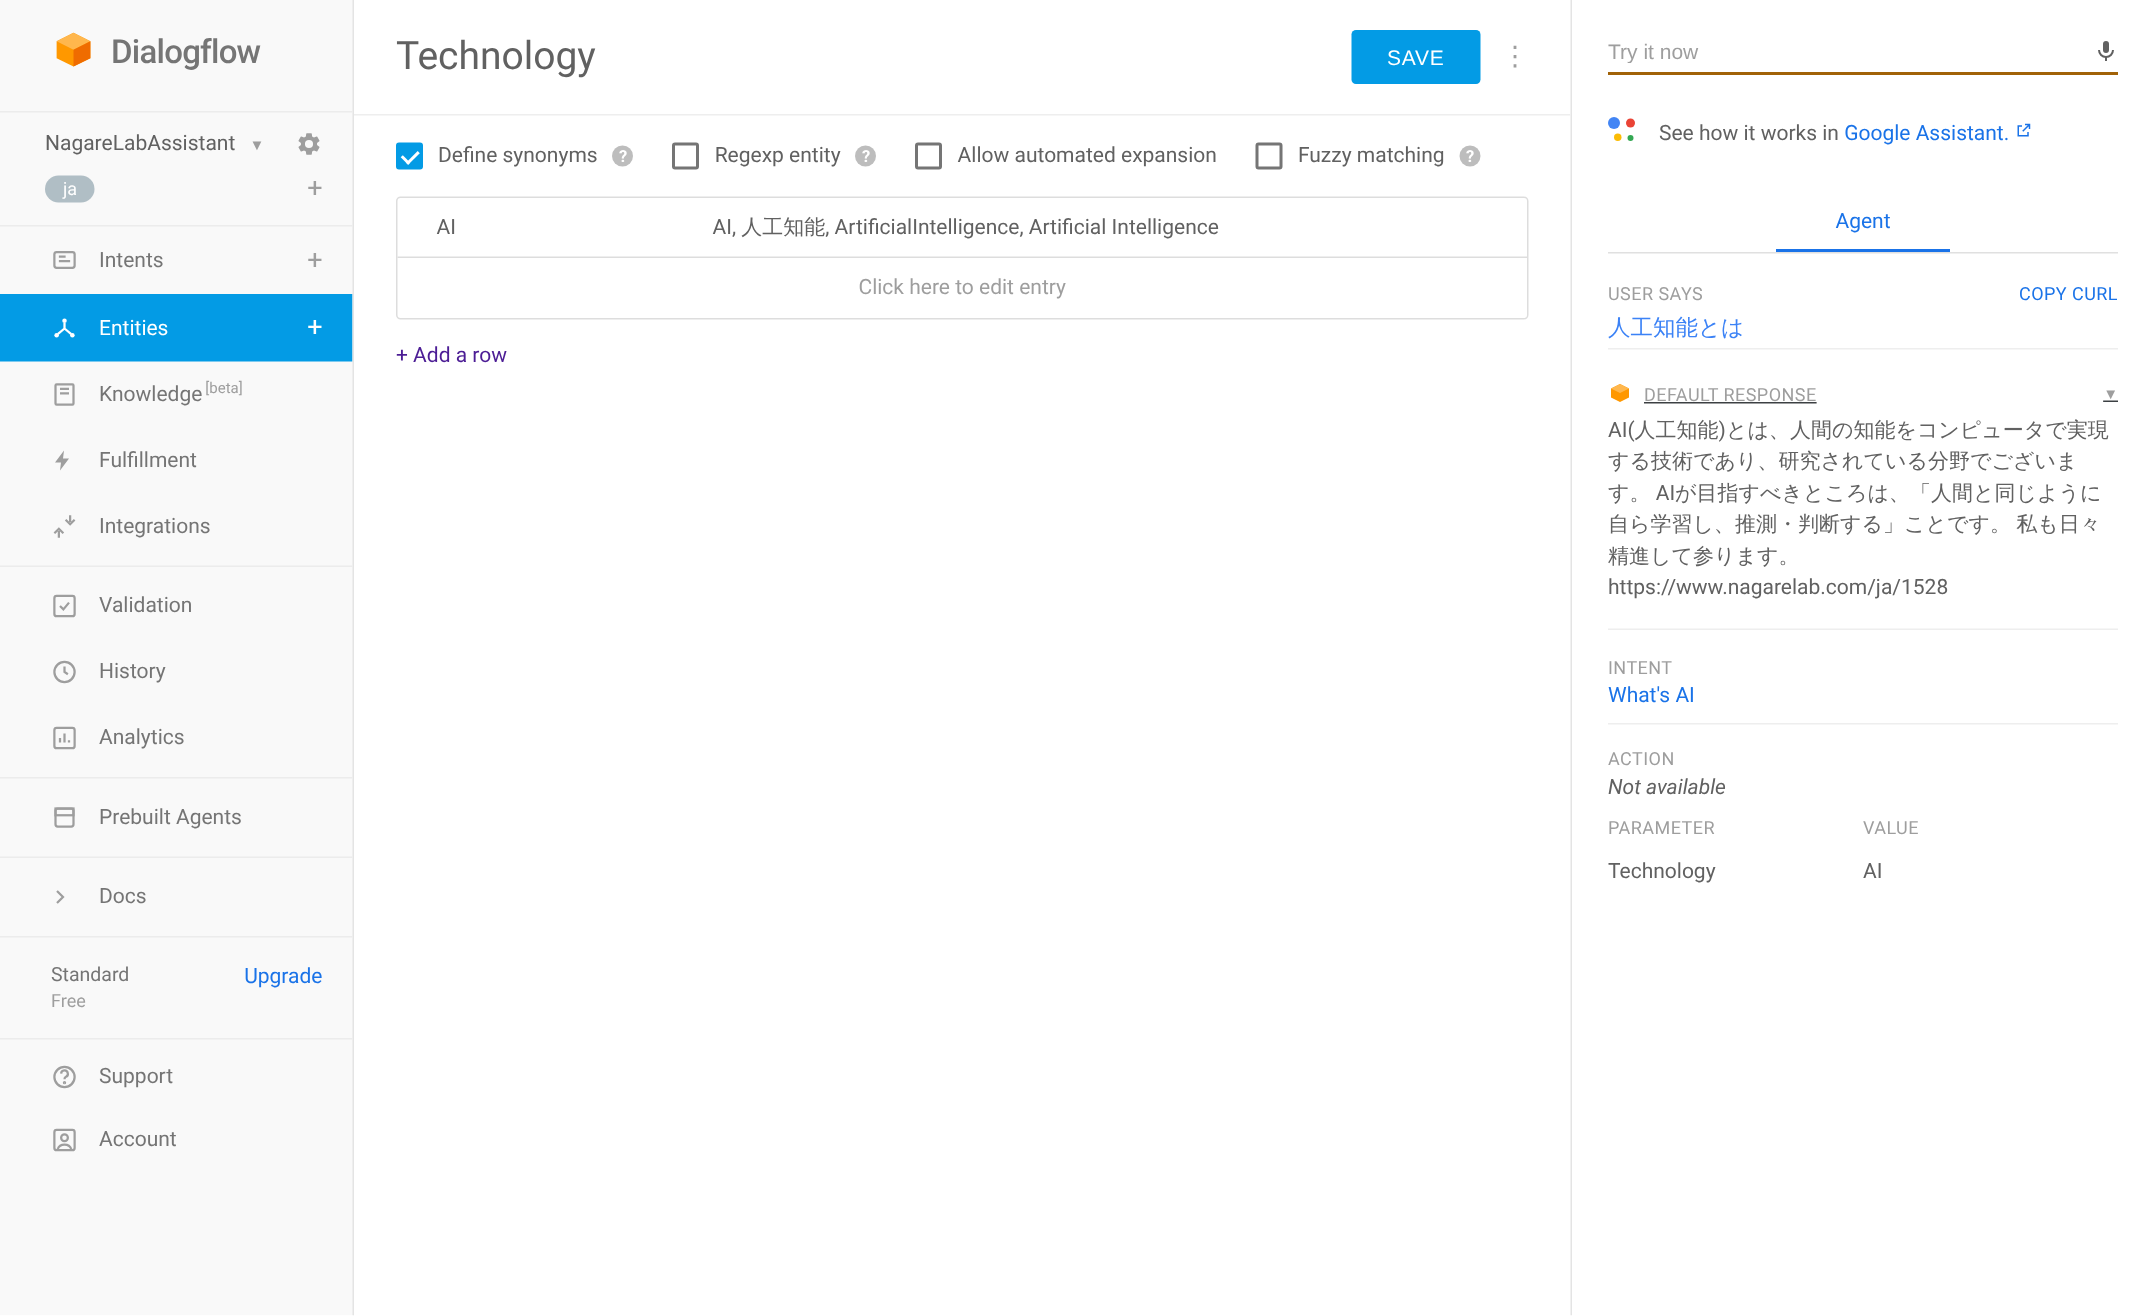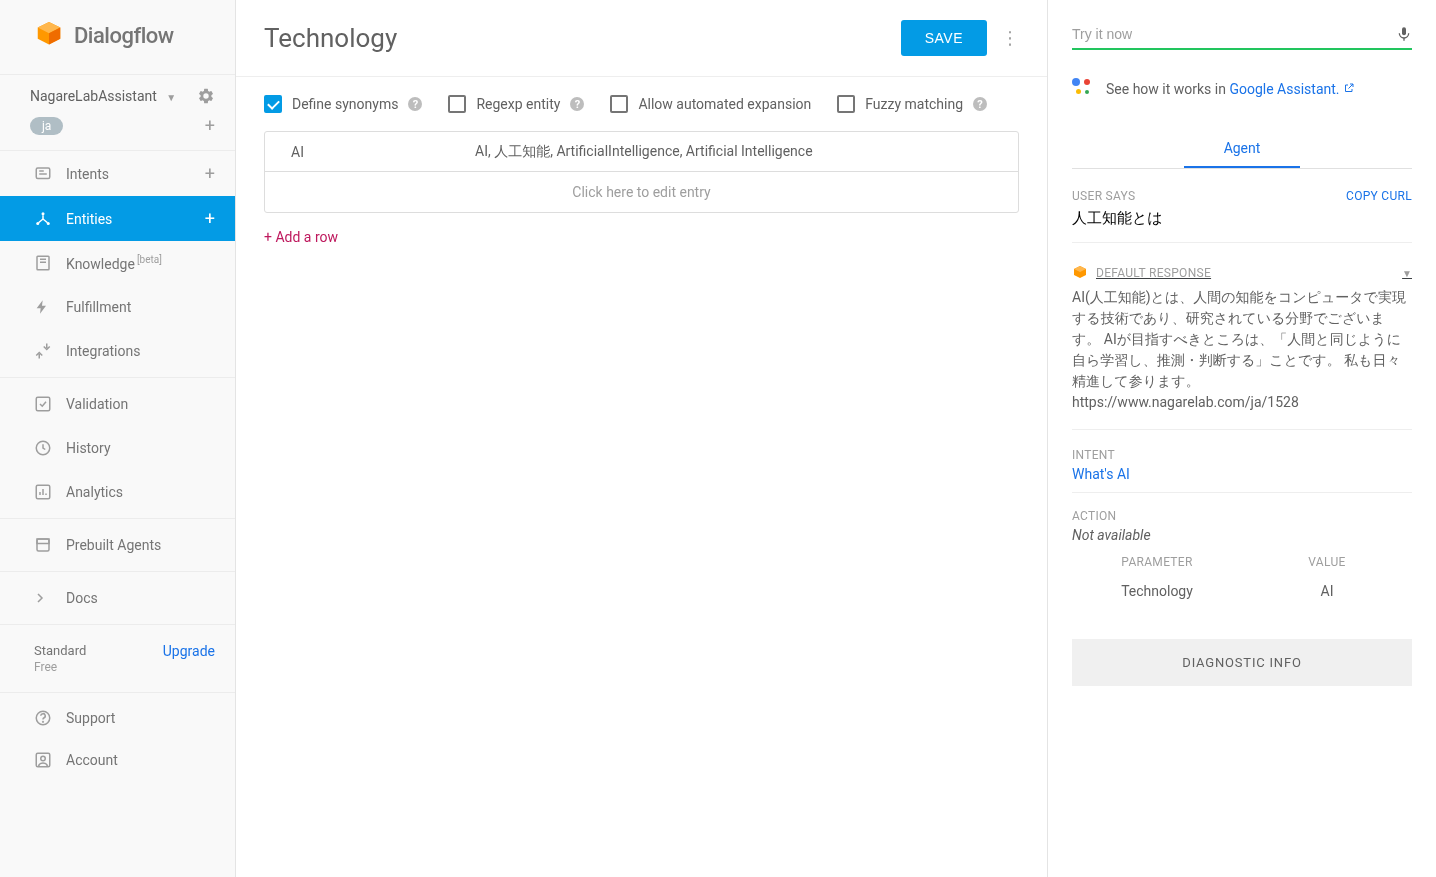--- a/index.html
+++ b/index.html
@@ -223,37 +223,37 @@
     padding: 10px 0;
     color: #616161;
   }
   .entity-placeholder {
     flex: 1;
     text-align: center;
     padding: 10px 0;
     color: #9e9e9e;
   }
   .add-row {
-    color: #be185d;
+    color: #4c1d95;
     padding: 16px 28px;
     display: inline-block;
     cursor: pointer;
   }
 
   
   .try-panel {
     width: 388px;
     height: 100%;
     padding: 24px 24px;
     overflow-y: auto;
   }
   .try-input-row {
     display: flex;
     align-items: center;
-    border-bottom: 2px solid #22c55e;
+    border-bottom: 2px solid #a16207;
     padding-bottom: 4px;
     margin-bottom: 28px;
   }
   .try-input {
     flex: 1;
     border: none;
     outline: none;
     font-size: 14px;
     color: #616161;
     background: transparent;
@@ -300,24 +300,24 @@
     justify-content: space-between;
     align-items: center;
     font-size: 12px;
     letter-spacing: 0.3px;
     color: #9e9e9e;
     margin-bottom: 6px;
   }
   .copy-curl { color: #1a73e8; font-size: 12px; }
   .user-says-text {
     font-size: 15px;
-    color: #000000;
+    color: #3b82f6;
     margin-bottom: 22px;
     border-bottom: 1px solid #eee;
-    padding-bottom: 14px;
+    padding-bottom: 4px;
   }
   .resp-header {
     display: flex;
     align-items: center;
     justify-content: space-between;
     margin-bottom: 6px;
     text-decoration: underline;
   }
   .resp-header-left {
     display: flex;
@@ -336,21 +336,21 @@
     padding-bottom: 16px;
     margin-bottom: 18px;
   }
   .field-block { margin-bottom: 16px; border-bottom: 1px solid #eee; padding-bottom: 10px; }
   .field-label { font-size: 12px; color: #9e9e9e; letter-spacing: 0.3px; margin-bottom: 4px; }
   .field-value { font-size: 14px; color: #616161; }
   .field-link { color: #1a73e8; }
   .field-na { font-style: italic; }
 
   .pv-row { display: flex; }
-  .pv-col { flex: 1; text-align: center; }
+  .pv-col { flex: 1; }
 
   .diag-btn {
     width: 100%;
     padding: 16px 0;
     text-align: center;
     background: #f0f0f0;
     color: #616161;
     font-size: 13px;
     letter-spacing: 0.8px;
     margin-top: 40px;
@@ -649,14 +649,13 @@
     </div>
     <div class="pv-col">
       <div class="field-label">VALUE</div>
     </div>
   </div>
   <div class="pv-row" style="margin-top:10px;">
     <div class="pv-col field-value">Technology</div>
     <div class="pv-col field-value">AI</div>
   </div>
 
-  <div class="diag-btn">DIAGNOSTIC INFO</div>
 </div>
 
 </body></html>

